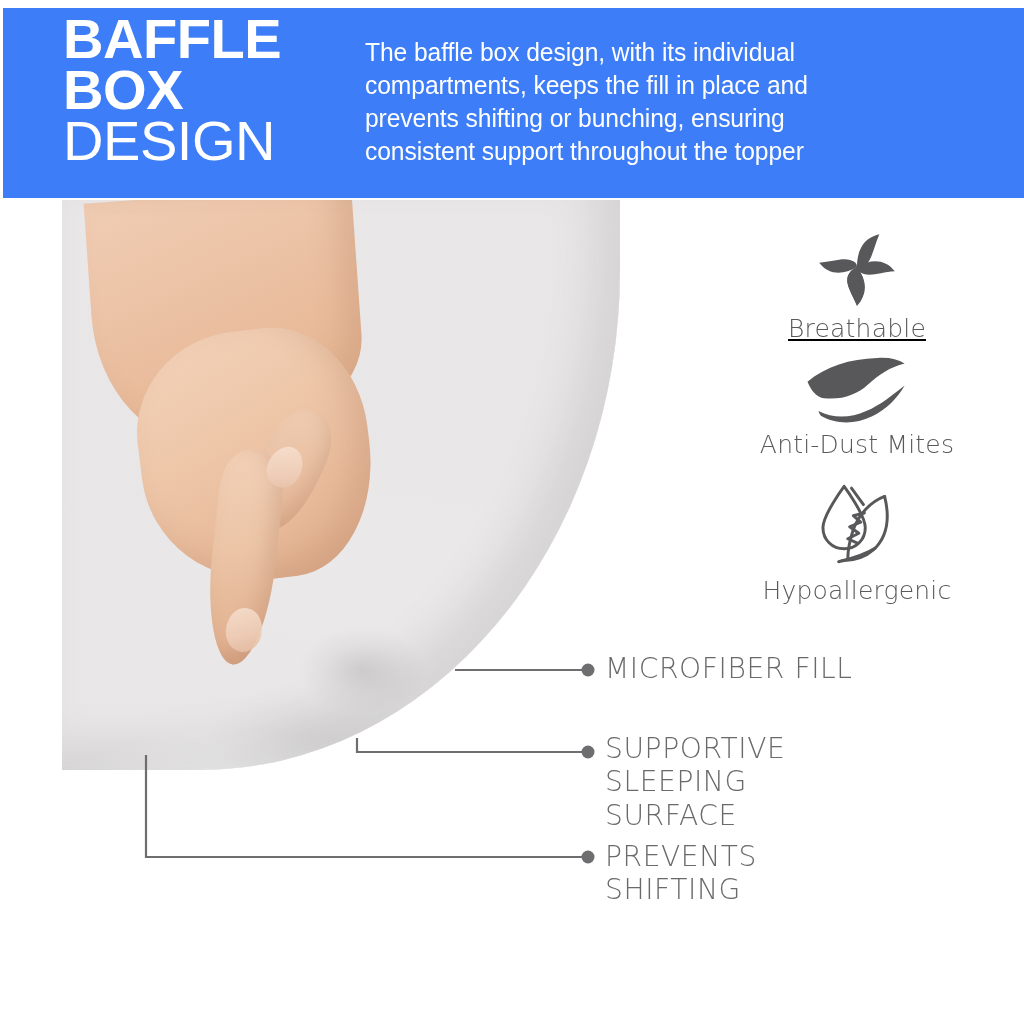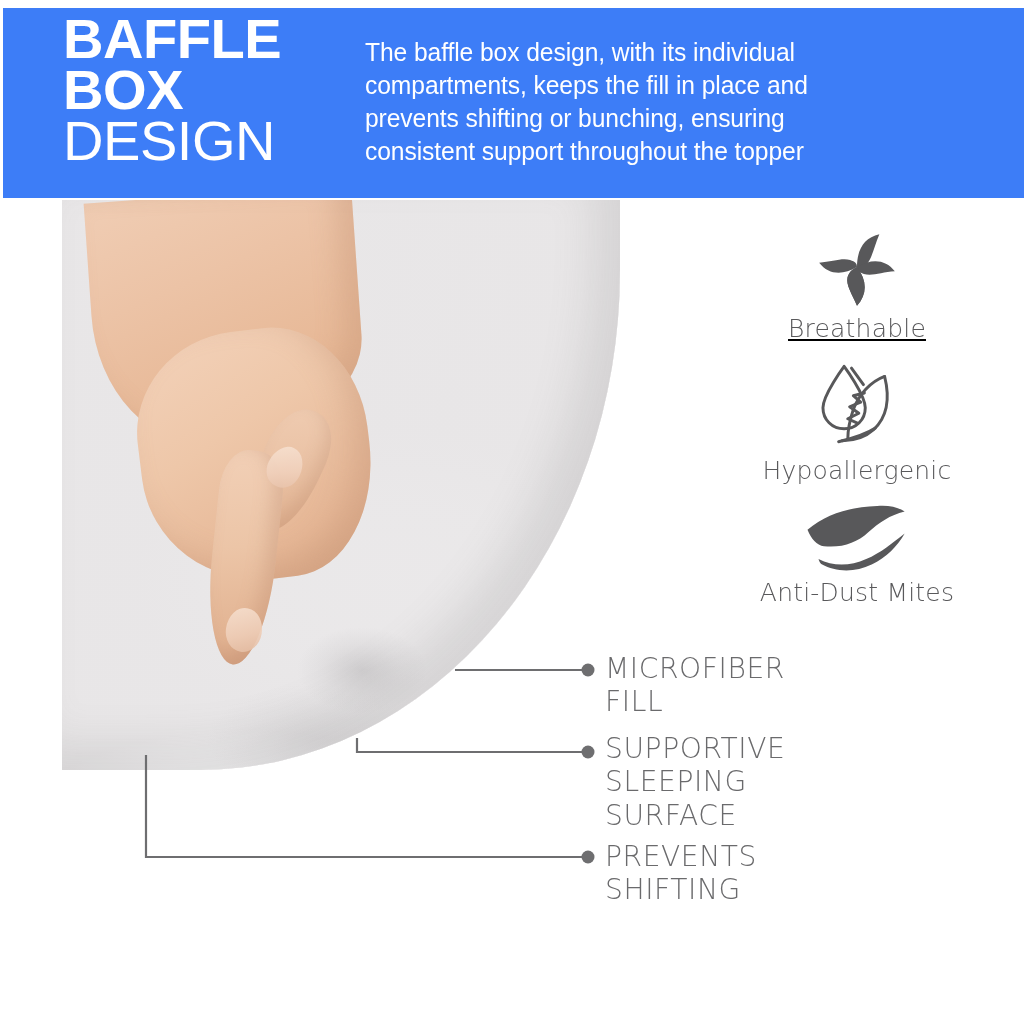--- a/index.html
+++ b/index.html
@@ -3,21 +3,21 @@
 <meta charset="utf-8">
 <style>
   html,body{margin:0;padding:0;}
   body{
     width:1024px;height:1024px;
     background:#ffffff;
     font-family:"Liberation Sans", sans-serif;
     overflow:hidden;
     position:relative;
   }
-  #stage{position:absolute;left:0;top:0;width:859px;height:1024px;background:#fff;}
+  #stage{position:absolute;left:0;top:0;width:859px;height:1024px;background:#fff;padding-left:8px;}
 
   
   .banner{
     position:absolute;left:3px;top:8px;width:1021px;height:190px;
     background:#3d7df7;
     overflow:hidden;
   }
   .banner-title{
     position:absolute;left:60px;top:6px;width:270px;
     color:#ffffff;
@@ -195,45 +195,45 @@
       <svg class="ficon" width="86" height="86" viewBox="0 0 100 100">
         <g fill="#58585a">
           <path d="M50 50 C50 30 58 16 76 12 C70 26 68 38 62 46 C58 51 54 51 50 50Z"></path>
           <path d="M50 50 C67 40 83 41 94 55 C79 56 67 61 58 58 C52 56 50 54 50 50Z"></path>
           <path d="M50 50 C62 66 62 82 50 95 C44 81 37 71 39 62 C41 55 46 52 50 50Z"></path>
           <path d="M50 50 C33 60 17 59 6 45 C21 44 33 39 42 42 C48 44 50 46 50 50Z"></path>
           <path d="M50 50 C38 34 38 18 50 5 C56 19 63 29 61 38 C59 45 54 48 50 50Z" transform="rotate(180 50 50)"></path>
         </g>
       </svg>
       <span class="flabel">Breathable</span>
+    </div>
+
+    <div class="feature" id="feature-antidust">
+      <svg class="ficon" width="110" height="72" viewBox="0 0 120 78">
+        <g fill="#58585a">
+          <path d="M6 30 C26 13 52 5 82 4 C94 3 104 5 112 10 C96 14 84 22 72 33 C60 44 44 50 24 48 C16 47 10 40 6 30Z"></path>
+          <path d="M18 62 C34 70 52 70 70 62 C86 55 98 45 112 34 C104 48 92 60 76 68 C58 77 36 76 22 68 C20 67 19 65 18 62Z"></path>
+        </g>
+      </svg>
+      <span class="flabel">Anti-Dust Mites</span>
     </div>
 
     <div class="feature" id="feature-hypoallergenic">
       <svg class="ficon" width="92" height="100" viewBox="0 0 100 108">
         <g fill="none" stroke="#58585a" stroke-width="3.2" stroke-linecap="round" stroke-linejoin="round">
           <path d="M36 13 C36 13 13 44 13 58 C13 71 23 81 36 81 C49 81 59 71 59 58 C59 44 36 13 36 13Z"></path>
           <path d="M44 15 L57 33"></path>
           <path d="M80 24 C86 48 83 68 68 82 C58 91 44 94 34 94"></path>
           <path d="M80 24 C64 30 52 44 46 60 C42 72 40 84 40 92"></path>
           <path d="M58 42 L46 45 L54 52 L42 57 L52 64 L40 70 L51 75"></path>
           <path d="M30 95 C42 92 58 88 70 80"></path>
         </g>
       </svg>
       <span class="flabel">Hypoallergenic</span>
     </div>
-
-    <div class="feature" id="feature-antidust">
-      <svg class="ficon" width="110" height="72" viewBox="0 0 120 78">
-        <g fill="#58585a">
-          <path d="M6 30 C26 13 52 5 82 4 C94 3 104 5 112 10 C96 14 84 22 72 33 C60 44 44 50 24 48 C16 47 10 40 6 30Z"></path>
-          <path d="M18 62 C34 70 52 70 70 62 C86 55 98 45 112 34 C104 48 92 60 76 68 C58 77 36 76 22 68 C20 67 19 65 18 62Z"></path>
-        </g>
-      </svg>
-      <span class="flabel">Anti-Dust Mites</span>
-    </div>
   </div>
 
   <svg class="leaders" viewBox="0 0 1024 1024">
     <g stroke="#6e6e70" stroke-width="2.2" fill="none">
       <path d="M455 670 L583 670"></path>
       <path d="M357 738 L357 752 L583 752"></path>
       <path d="M146 755 L146 857 L583 857"></path>
     </g>
     <g fill="#6e6e70">
       <circle cx="588" cy="670" r="6.5"></circle>

